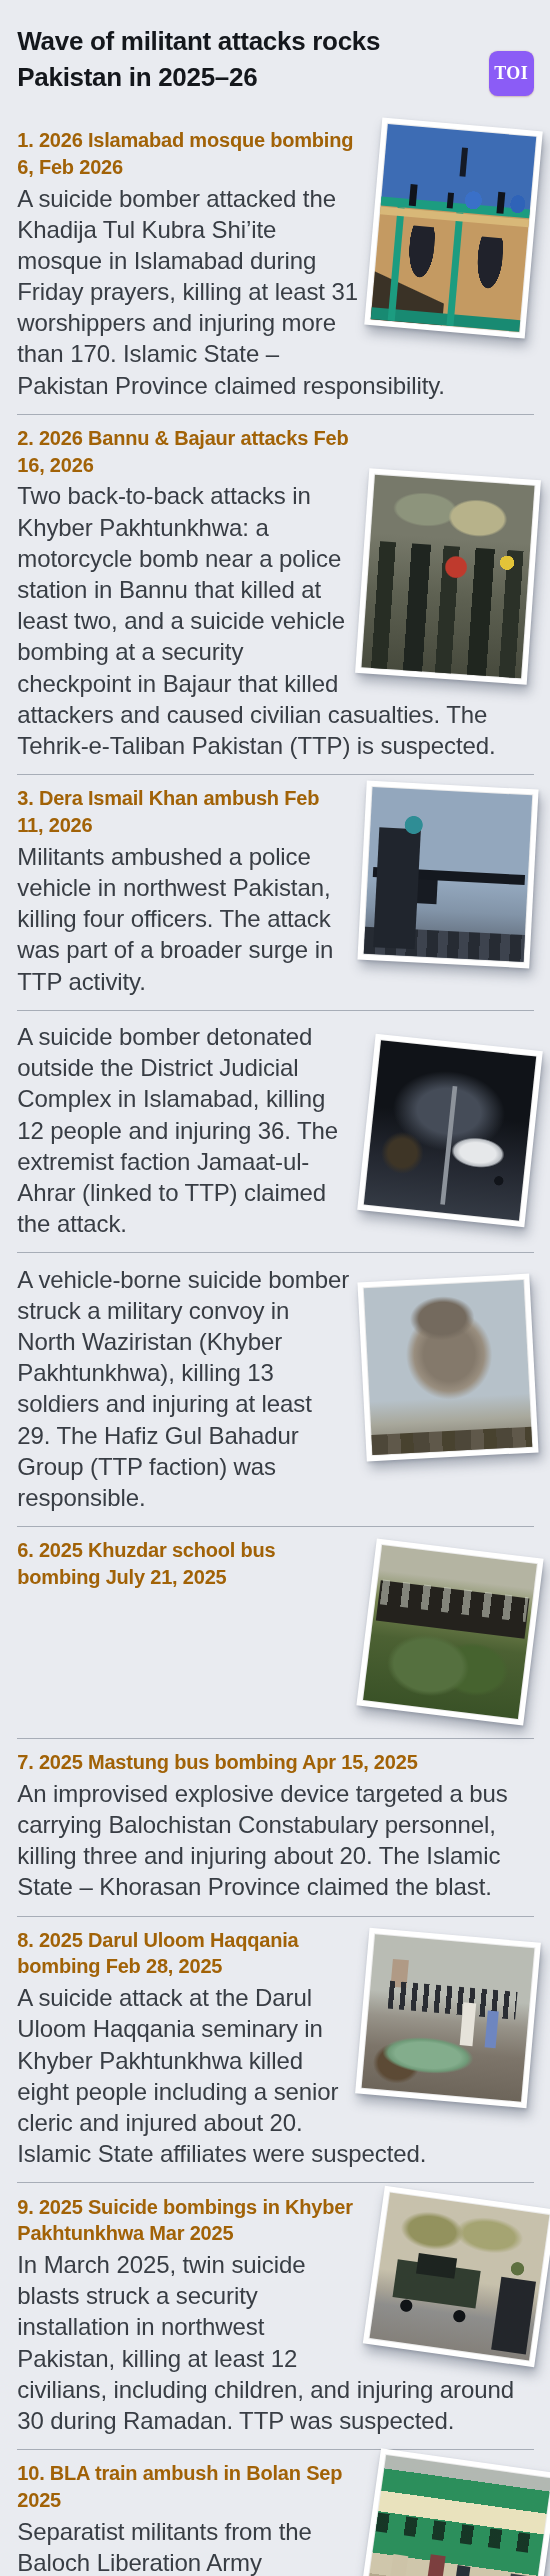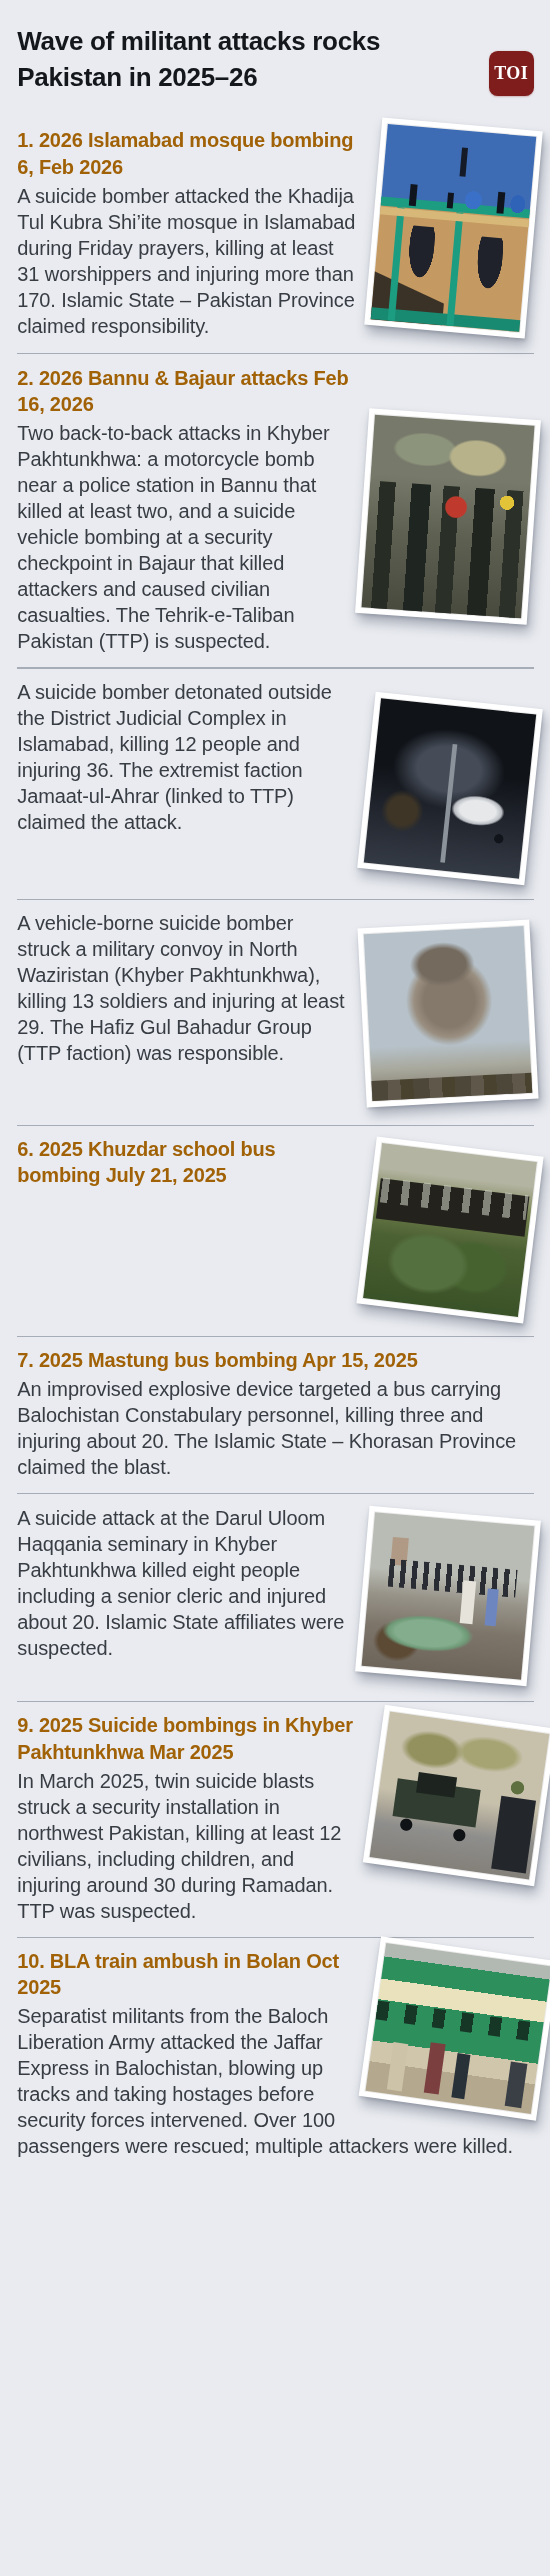--- a/index.html
+++ b/index.html
@@ -13,34 +13,34 @@
 
   
   .masthead { display:flex; justify-content:space-between; align-items:flex-end; padding:24px 0 21px; }
   .masthead h1 {
     margin:0; width:438px;
     font-size:26px; line-height:1.38; font-weight:700;
     letter-spacing:-0.3px; color:#14171c;
   }
   .toi-logo {
     width:45px; height:45px; margin-top:1.7px; flex:0 0 auto;
-    background:#7f1d1d; border-radius:8.7px;
+    background:#8b5cf6; border-radius:8.7px;
     display:flex; align-items:center; justify-content:center;
     color:#ffffff; font-family:"Liberation Serif", serif;
     font-weight:700; font-size:18px; letter-spacing:0.4px;
     box-shadow:0 0.9px 1.7px rgba(120,20,20,.25);
   }
 
   
   .item { display:flow-root; padding:10.4px 0 13px; }
   .item h2 {
     margin:0 0 2.6px; font-size:20px; line-height:1.32;
     font-weight:700; color:#a16207; letter-spacing:-0.2px;
   }
-  .item p { margin:0; font-size:20px; line-height:1.3; letter-spacing:-0.1px; color:#383d44; }
+  .item p { margin:0; font-size:24px; line-height:1.3; letter-spacing:-0.1px; color:#383d44; }
   hr.divider { border:none; height:0.9px; background:#a7adb7; margin:0; }
 
   
   .photo {
     float:right; margin:0 0 8.7px 12px; padding:6px;
     background:#ffffff;
     box-shadow:3.5px 7.8px 12px rgba(50,60,80,.35), 0.9px 1.7px 3.5px rgba(50,60,80,.22);
   }
   .photo-img { outline:0.9px solid rgba(0,0,0,.08); }
 
@@ -167,20 +167,27 @@
 
   <section class="item">
     <figure class="photo ph2">
         <div class="photo-img"></div>
       </figure>
     <h2>2. 2026 Bannu &amp; Bajaur attacks Feb 16, 2026</h2>
     <p>Two back-to-back attacks in Khyber Pakhtunkhwa: a motorcycle bomb near a police station in Bannu that killed at least two, and a suicide vehicle bombing at a security checkpoint in Bajaur that killed attackers and caused civilian casualties. The Tehrik-e-Taliban Pakistan (TTP) is suspected.</p>
   </section>
   <hr class="divider">
 
+  <section class="item">
+    <figure class="photo ph3">
+        <div class="photo-img"></div>
+      </figure>
+    <h2>3. Dera Ismail Khan ambush Feb 11, 2026</h2>
+    <p>Militants ambushed a police vehicle in northwest Pakistan, killing four officers. The attack was part of a broader surge in TTP activity.</p>
+  </section>
   <hr class="divider">
 
   <section class="item">
     <figure class="photo ph4">
         <div class="photo-img"></div>
       </figure>
     <p>A suicide bomber detonated outside the District Judicial Complex in Islamabad, killing 12 people and injuring 36. The extremist faction Jamaat-ul-Ahrar (linked to TTP) claimed the attack.</p>
   </section>
   <hr class="divider">
 
@@ -203,35 +210,36 @@
   <section class="item">
     <h2>7. 2025 Mastung bus bombing Apr 15, 2025</h2>
     <p>An improvised explosive device targeted a bus carrying Balochistan Constabulary personnel, killing three and injuring about 20. The Islamic State – Khorasan Province claimed the blast.</p>
   </section>
   <hr class="divider">
 
   <section class="item">
     <figure class="photo ph8">
         <div class="photo-img"></div>
       </figure>
+    <h2>8. 2025 Darul Uloom Haqqania bombing Feb 28, 2025</h2>
     <p>A suicide attack at the Darul Uloom Haqqania seminary in Khyber Pakhtunkhwa killed eight people including a senior cleric and injured about 20. Islamic State affiliates were suspected.</p>
   </section>
   <hr class="divider">
 
   <section class="item">
     <figure class="photo ph9">
         <div class="photo-img"></div>
       </figure>
     <h2>9. 2025 Suicide bombings in Khyber Pakhtunkhwa Mar 2025</h2>
     <p>In March 2025, twin suicide blasts struck a security installation in northwest Pakistan, killing at least 12 civilians, including children, and injuring around 30 during Ramadan. TTP was suspected.</p>
   </section>
   <hr class="divider">
 
   <section class="item">
     <figure class="photo ph10">
         <div class="photo-img"></div>
       </figure>
-    <h2>10. BLA train ambush in Bolan Oct 2025</h2>
+    <h2>10. BLA train ambush in Bolan Sep 2025</h2>
     <p>Separatist militants from the Baloch Liberation Army attacked the Jaffar Express in Balochistan, blowing up tracks and taking hostages before security forces intervened. Over 100 passengers were rescued; multiple attackers were killed.</p>
   </section>
 
 </div>
 
 
 </body></html>

